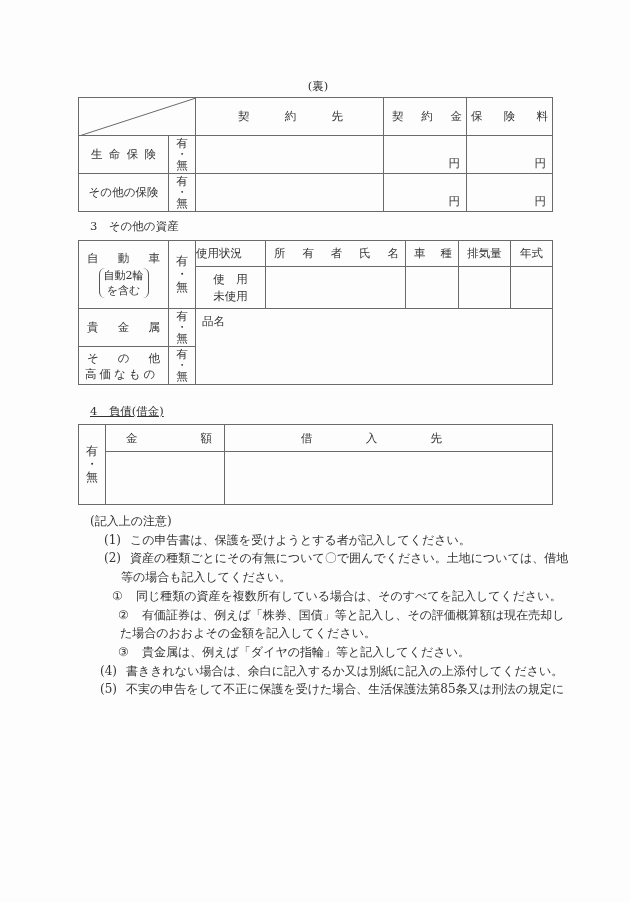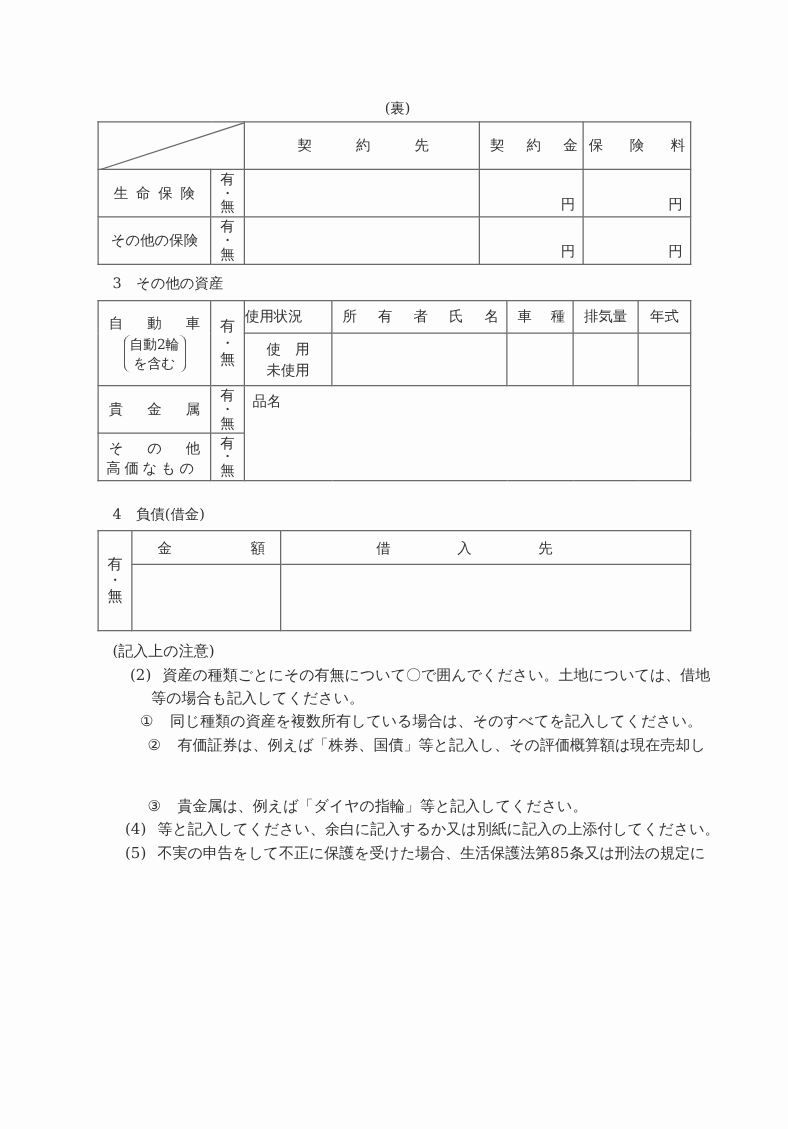--- a/index.html
+++ b/index.html
@@ -181,21 +181,21 @@
     </td>
     <td class="yn">
           <div>有</div>
           <div>・</div>
           <div>無</div>
         </td>
   </tr>
 </tbody>
   </table>
 
-<div class="abs section-title" style="top:404px;">4　負債(借金)</div>
+<div class="abs section-title" style="top:404px;text-decoration:underline;">4　負債(借金)</div>
 
 <table class="form" style="left:78px; top:424px; width:474px;">
   <colgroup>
       <col style="width:27px">
       <col style="width:119px">
       <col style="width:328px">
     </colgroup>
   <tbody>
       <tr style="height:27px">
     <td rowspan="2" class="yn" style="line-height:13px; font-size:12px;">
@@ -219,20 +219,22 @@
   </tr>
   <tr style="height:53px">
     <td></td>
     <td></td>
   </tr>
 </tbody>
   </table>
 
 <div class="abs notes">
   <div>(記入上の注意)</div>
+  <div class="n1"><span class="num">(1)</span><span>この申告書は、保護を受けようとする者が記入してください。</span></div>
   <div class="n1"><span class="num">(2)</span><span>資産の種類ごとにその有無について〇で囲んでください。土地については、借地</span></div>
   <div class="n1c">等の場合も記入してください。</div>
   <div class="n2"><span class="num2">①</span><span>同じ種類の資産を複数所有している場合は、そのすべてを記入してください。</span></div>
   <div class="n2" style="padding-left:28px;"><span class="num2">②</span><span>有価証券は、例えば「株券、国債」等と記入し、その評価概算額は現在売却し</span></div>
-  <div class="n2" style="padding-left:28px;margin-top:30px;"><span class="num2">③</span><span>貴金属は、例えば「ダイヤの指輪」等と記入してください。</span></div>
-  <div class="n1" style="padding-left:10px;"><span class="num">(4)</span><span>等と記入してください、余白に記入するか又は別紙に記入の上添付してください。</span></div>
+  <div class="n2c">た場合のおおよその金額を記入してください。</div>
+  <div class="n2" style="padding-left:28px;"><span class="num2">③</span><span>貴金属は、例えば「ダイヤの指輪」等と記入してください。</span></div>
+  <div class="n1" style="padding-left:10px;"><span class="num">(4)</span><span>書ききれない場合は、余白に記入するか又は別紙に記入の上添付してください。</span></div>
   <div class="n1" style="padding-left:10px;"><span class="num">(5)</span><span>不実の申告をして不正に保護を受けた場合、生活保護法第85条又は刑法の規定に</span></div>
 </div>
 
 </body></html>

